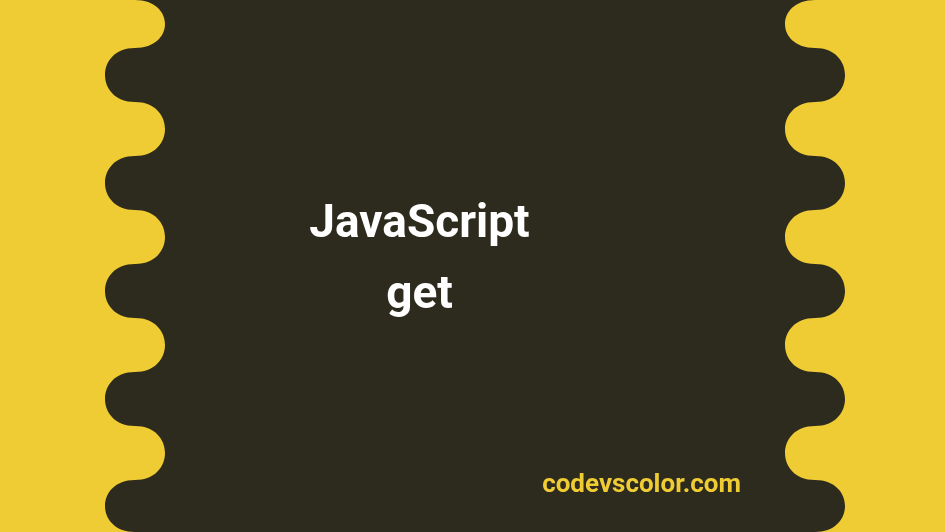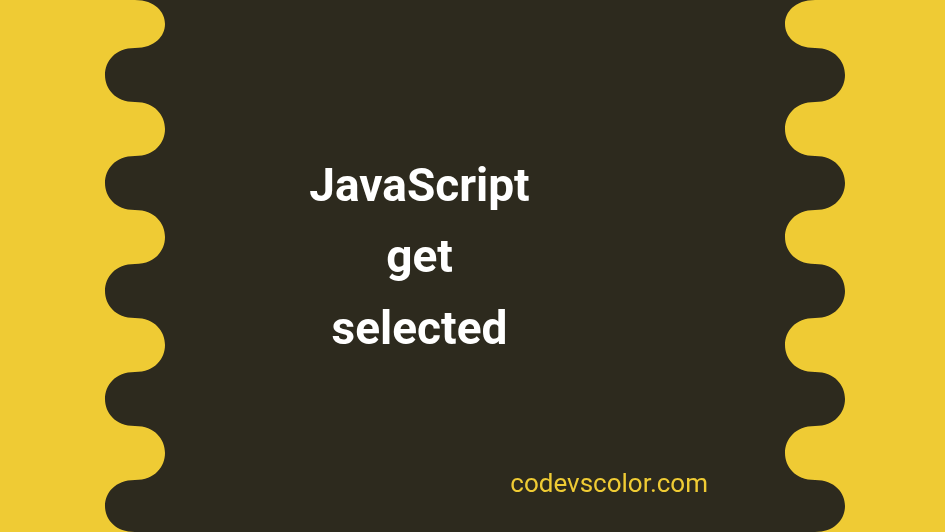--- a/index.html
+++ b/index.html
@@ -31,24 +31,24 @@
   .title {
     color: #ffffff;
     font-size: 46px;
     font-weight: 700;
     line-height: 1.55;
     margin-top: -18px;
   }
   .site {
     position: absolute;
     bottom: 34px;
-    right: 237px;
+    right: 204px;
     color: #efcb34;
     font-size: 26px;
-    font-weight: 400;
+    font-weight: 700;
   }
 </style>
 </head>
 <body>
 
 <svg class="blob" viewBox="0 0 945 532" preserveAspectRatio="none">
   <path fill="#2d2a1e" d="
     M 135 0
     C 175 0 175 48 135 48
     C 95 48 95 102 135 102
@@ -72,17 +72,16 @@
     C 855 102 855 48 815 48
     C 775 48 775 0 815 0
     Z
   "></path>
 </svg>
 
 <div class="content">
   <div class="title">
     <div>JavaScript</div>
     <div>get</div>
-    <div>selected</div>
   </div>
 </div>
 
 <div class="site">codevscolor.com</div>
 
 </body></html>

